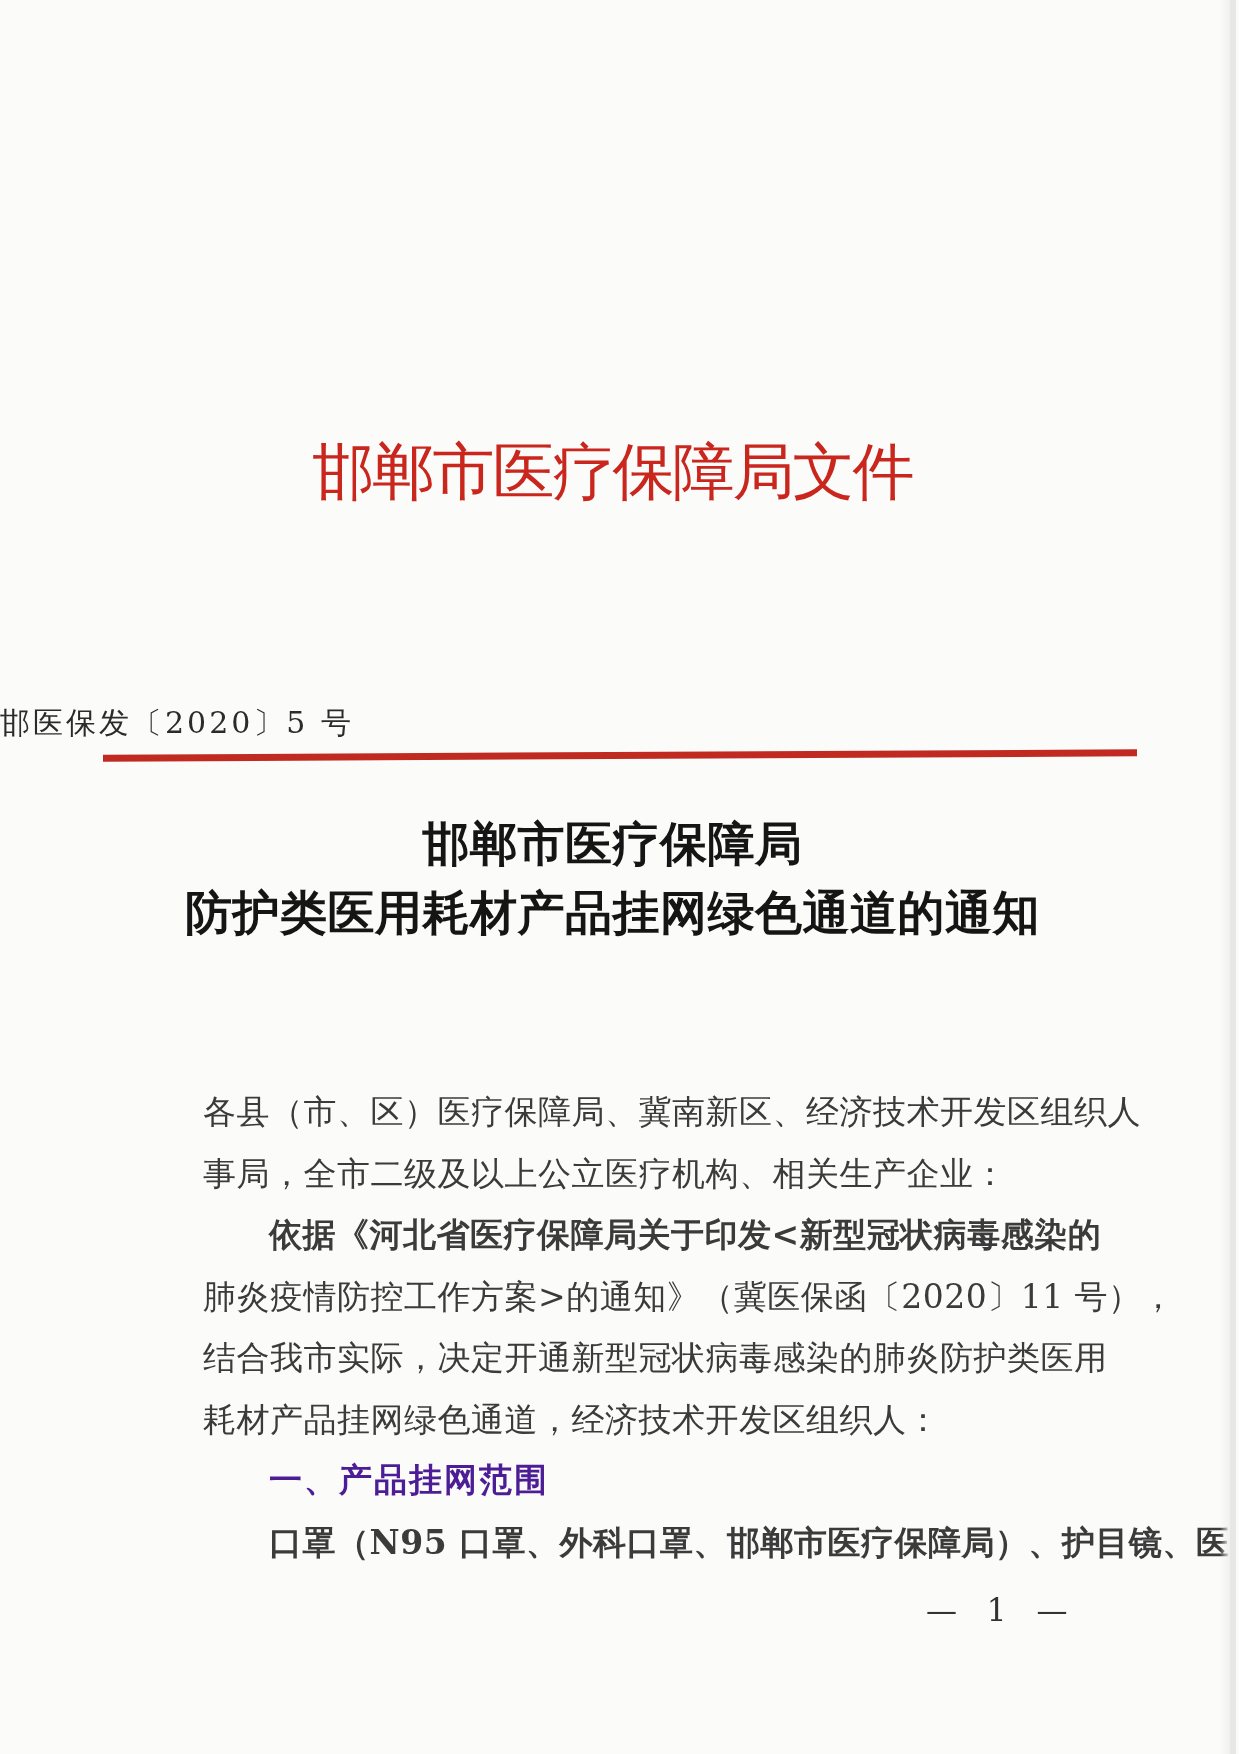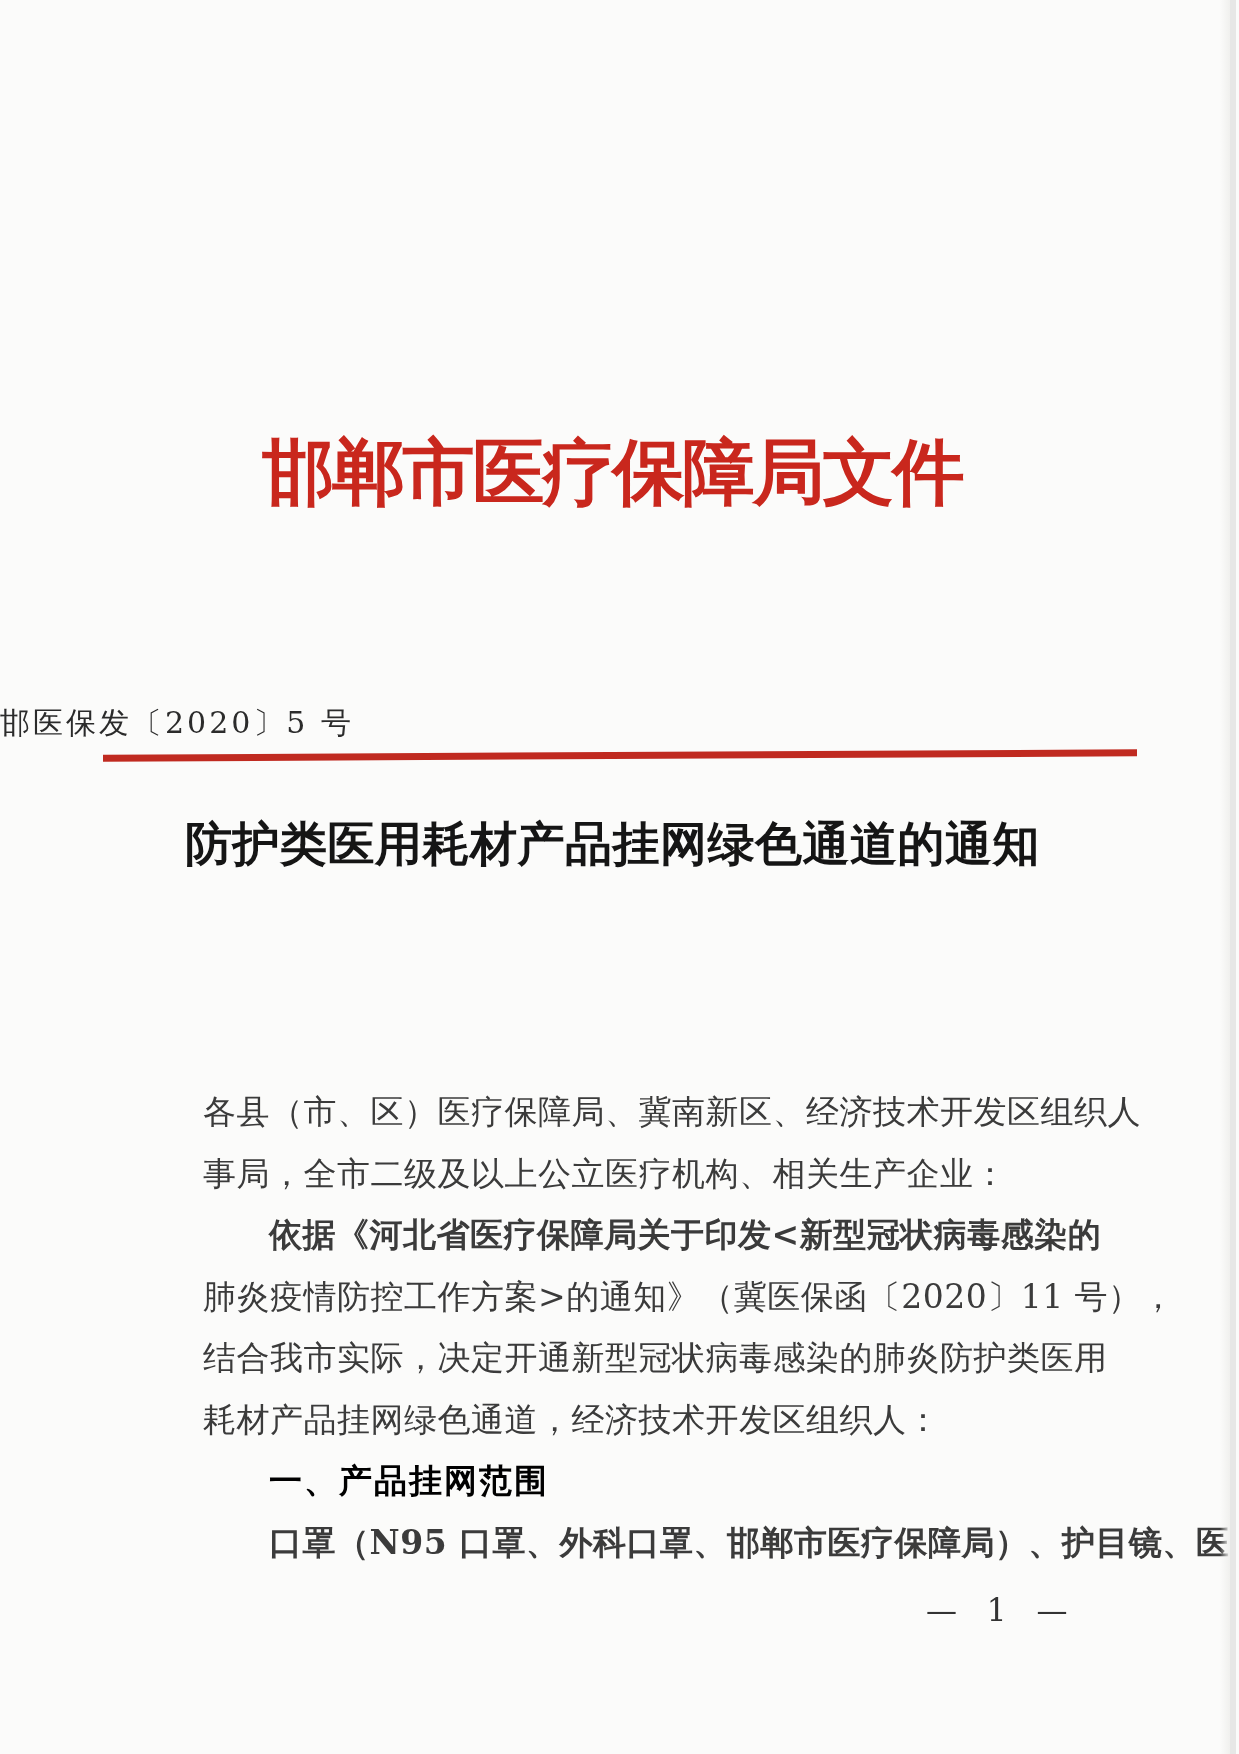--- a/index.html
+++ b/index.html
@@ -34,23 +34,23 @@
     background: linear-gradient(to right, rgba(240,240,238,0), #f0f0ee);
   }
 
   
   .banner {
     position: absolute;
     top: 412px;
     left: 0;
     right: 14px;
     text-align: center;
-    font-size: 72px;
+    font-size: 62px;
     line-height: 120px;
-    font-weight: 700;
+    font-weight: 400;
     letter-spacing: -2px;
     color: #c9271d;
     white-space: nowrap;
   }
 
   
   .doc-number {
     position: absolute;
     top: 703px;
     left: 0;
@@ -95,23 +95,23 @@
     left: 163px;
     width: 940px;
     font-size: 33px;
     line-height: 61.5px;
     color: #3b3b3b;
     letter-spacing: 0.5px;
   }
   .body-line { white-space: nowrap; margin-left: 40px; }
   .body-line.indent { padding-left: 66px; font-weight: bold; }
   .body-line.heading {
-    font-family: Liberation Sans, sans-serif;
+    font-family: Liberation Serif, serif;
     font-weight: 700;
-    color: #000000;
+    color: #4c1d95;
     letter-spacing: 2px;
   }
 
   
   .page-number {
     position: absolute;
     top: 1592px;
     left: 926px;
     font-size: 31px;
     color: #333333;
@@ -124,20 +124,21 @@
 
 <div class="page">
 
   <div class="banner">邯郸市医疗保障局文件</div>
 
   <div class="doc-number">邯医保发〔2020〕5 号</div>
 
   <div class="divider"></div>
 
   <div class="title-block">
+    <div class="title-line">邯郸市医疗保障局</div>
     <div class="title-line">防护类医用耗材产品挂网绿色通道的通知</div>
   </div>
 
   <div class="body-block">
     <div class="body-line">各县（市、区）医疗保障局、冀南新区、经济技术开发区组织人</div>
     <div class="body-line">事局，全市二级及以上公立医疗机构、相关生产企业：</div>
     <div class="body-line indent">依据《河北省医疗保障局关于印发&lt;新型冠状病毒感染的</div>
     <div class="body-line">肺炎疫情防控工作方案&gt;的通知》（冀医保函〔2020〕11 号），</div>
     <div class="body-line">结合我市实际，决定开通新型冠状病毒感染的肺炎防护类医用</div>
     <div class="body-line">耗材产品挂网绿色通道，经济技术开发区组织人：</div>

